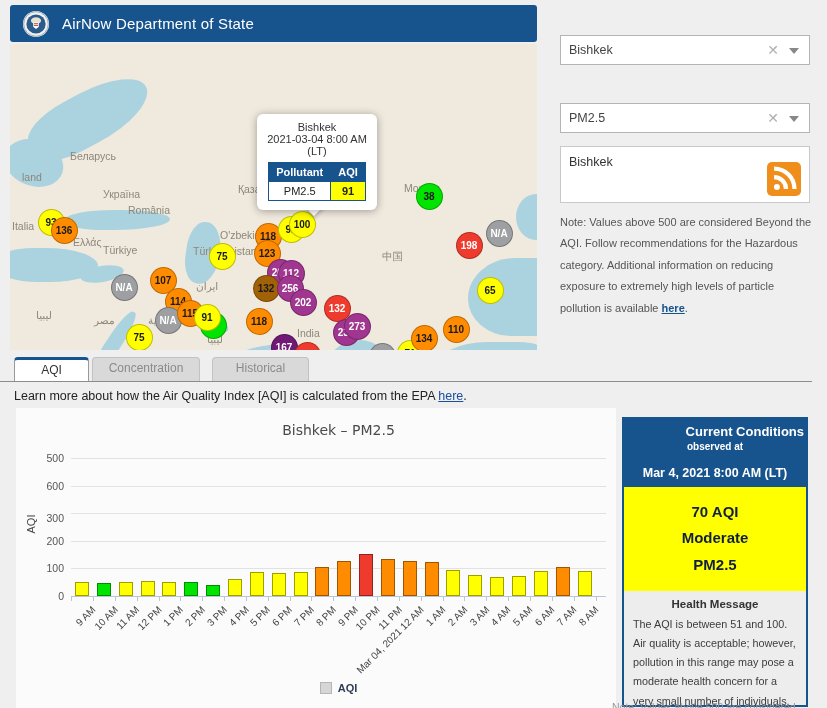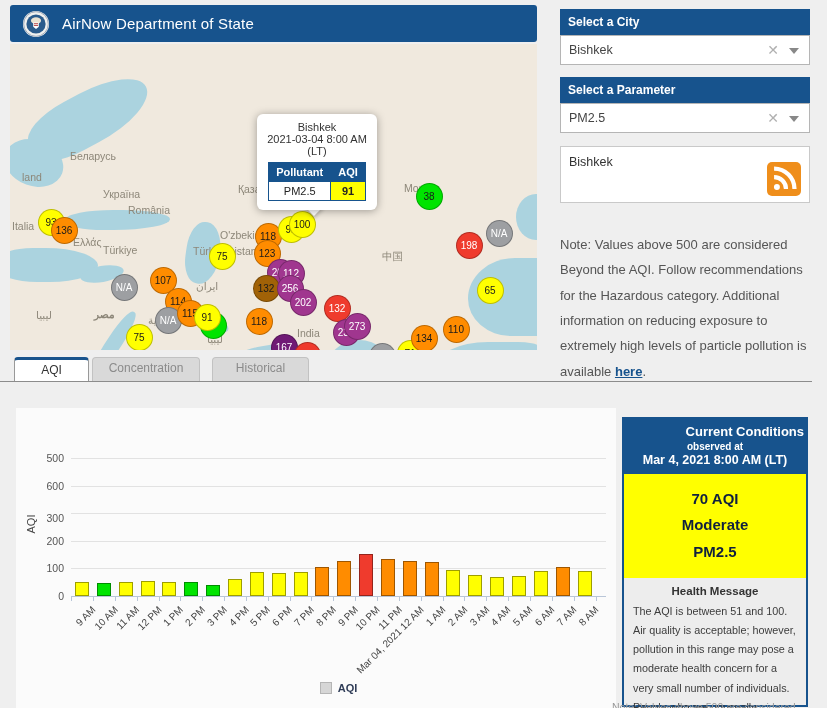--- a/index.html
+++ b/index.html
@@ -12,21 +12,21 @@
   #banner { left:10px; top:5px; width:527px; height:37px; background:#17538d;
     border-radius:3px; display:flex; align-items:center; padding-left:12px; }
   #banner .title { color:#fff; font-size:15px; margin-left:12px; letter-spacing:.2px; }
 
   
   #map { left:10px; top:44px; width:527px; height:306px; background:#f0e9de; overflow:hidden; }
   .water { position:absolute; background:#abd3df; }
   .maplabel { position:absolute; color:#8d8779; font-size:10.5px; white-space:nowrap; }
   .marker { position:absolute; width:27px; height:27px; border-radius:50%;
     display:flex; align-items:center; justify-content:center;
-    font-size:10px; font-weight:normal; border:1px solid rgba(0,0,0,.25); }
+    font-size:10px; font-weight:bold; border:1px solid rgba(0,0,0,.25); }
 
   
   #popup { left:247px; top:70px; width:120px; background:#fff; border-radius:6px;
     box-shadow:0 1px 8px rgba(0,0,0,.35); padding:7px 5px 9px; text-align:center; z-index:30; }
   #popup .ptitle { font-size:11px; color:#333; }
   #popup table { margin:5px auto 0; border-collapse:collapse; font-size:11px; }
   #popup th { background:#17538d; color:#fff; padding:3px 7px; font-weight:bold; border:1px solid #17538d; }
   #popup td { border:1px solid #17538d; padding:3px 7px; background:#fff; color:#222; }
   #popup td.aqi { background:#ffff00; font-weight:bold; }
   #pointer { left:297px; top:155px; width:14px; height:14px; background:#fff;
@@ -65,29 +65,29 @@
   .selbox { left:560px; width:250px; height:30px; background:#fff; border:1px solid #b5b5b5;
     font-size:12.5px; color:#444; line-height:28px; padding-left:8px; cursor:pointer; }
   .clear-x { position:absolute; right:30px; top:0; color:#b0b0b0; font-size:14px; cursor:pointer; }
   .caret { position:absolute; right:10px; top:12px; width:0; height:0;
     border-left:5px solid transparent; border-right:5px solid transparent;
     border-top:6px solid #888; cursor:pointer; }
   #rssbox { left:560px; top:146px; width:250px; height:57px; background:#fff;
     border:1px solid #c9c9c9; padding:8px; font-size:12.5px; color:#333; }
   #rssicon { position:absolute; right:8px; bottom:6px; width:34px; height:34px;
     background:#ef8e1b; border-radius:5px; cursor:pointer; }
-  #note { left:560px; top:212px; width:252px; font-size:13px; color:#555; line-height:1.95;margin-top:20px; }
+  #note { left:560px; top:212px; width:252px; font-size:11px; color:#555; line-height:1.95; }
   #note a { color:#17538d; font-weight:bold; }
 
   
   #cc { left:622px; top:417px; width:186px; height:290px; background:#ededed;
     border:2px solid #17538d; }
   #cc .hdr { background:#17538d; color:#fff; text-align:center; padding:5px 2px 7px; }
   #cc .hdr .l1 { font-size:13px; font-weight:bold; margin-bottom:2px;text-align:right; }
-  #cc .hdr .l2 { font-size:10px; font-weight:bold; margin-bottom:1px; }
+  #cc .hdr .l2 { font-size:10px; font-weight:bold; margin-bottom:14px; }
   #cc .hdr .l3 { font-size:12.5px; font-weight:bold; }
   #cc .yellow { background:#ffff00; text-align:center; padding:12px 0 13px;
     color:#10203f; font-weight:bold; font-size:15px; line-height:1.75; }
   #cc .health { padding:7px 9px 10px; }
   #cc .health .ht { text-align:center; font-size:11.5px; font-weight:bold; color:#333; margin-bottom:5px; }
   #cc .health .hb { font-size:10.8px; color:#3c3c3c; line-height:1.78; }
   #footnote { left:612px; top:701px; width:210px; height:7px; overflow:hidden;
     font-size:10.5px; color:#999; }
 </style>
 </head>
@@ -129,21 +129,21 @@
         <span class="maplabel" style="left: 12px; top: 127px;">land</span>
         <span class="maplabel" style="left: 118px; top: 160px;">România</span>
         <span class="maplabel" style="left: 2px; top: 176px;">Italia</span>
         <span class="maplabel" style="left: 63px; top: 192px;">Ελλάς</span>
         <span class="maplabel" style="left: 93px; top: 200px;">Türkiye</span>
         <span class="maplabel" style="left: 183px; top: 201px;">Türkmenistan</span>
         <span class="maplabel" style="left: 210px; top: 185px;">O'zbekiston</span>
         <span class="maplabel" style="left: 228px; top: 139px;">Қазақстан</span>
         <span class="maplabel" style="left: 186px; top: 236px;">ايران</span>
         <span class="maplabel" style="left: 26px; top: 265px;">ليبيا</span>
-        <span class="maplabel" style="left: 84px; top: 264px; font-weight: bold;">مصر</span>
+        <span class="maplabel" style="left: 84px; top: 270px;">مصر</span>
         <span class="maplabel" style="left: 138px; top: 270px;">السعودية</span>
         <span class="maplabel" style="left: 197px; top: 289px;">ليبيا</span>
         <span class="maplabel" style="left: 287px; top: 283px;">India</span>
         <span class="maplabel" style="left: 372px; top: 206px;">中国</span>
         <span class="maplabel" style="left: 394px; top: 138px;">Монгол</span>
       </div>
     <div id="markers-layer">
         <div class="marker" style="left: 27.5px; top: 164.5px; background: rgb(255, 255, 0); color: rgb(26, 26, 26);">93</div>
         <div class="marker" style="left: 40.5px; top: 172.5px; background: rgb(255, 140, 0); color: rgb(26, 26, 26);">136</div>
         <div class="marker" style="left: 198.5px; top: 198.5px; background: rgb(255, 255, 0); color: rgb(26, 26, 26);">75</div>
@@ -198,22 +198,24 @@
       </tbody>
         </table>
     </div>
   </div>
 
   <div class="abs" id="tabrow">
     <div class="tab active" style="left:14px;width:75px;">AQI</div>
     <div class="tab inactive" style="left:92px;width:108px;">Concentration</div>
     <div class="tab inactive" style="left:212px;width:97px;">Historical</div>
   </div>
+  <div class="abs" id="learn"><span>Learn more about how the Air Quality Index [AQI] is calculated from the EPA </span><a class="lnk">here</a><span>.</span></div>
 
   <div class="abs" id="chart">
+    <div class="ctitle">Bishkek – PM2.5</div>
     <div id="ylab">AQI</div>
     <div id="gridlayer">
         <div class="ytick" style="top: 182px;">0</div>
         <div class="grid" style="top: 160.48px;"></div>
         <div class="ytick" style="top: 154.48px;">100</div>
         <div class="grid" style="top: 132.96px;"></div>
         <div class="ytick" style="top: 126.96px;">200</div>
         <div class="grid" style="top: 105.44px;"></div>
         <div class="ytick" style="top: 92px; margin-top: 12px;">300</div>
         <div class="grid" style="top: 77.92px;"></div>
@@ -295,28 +297,26 @@
         <div class="xtickmark" style="left: 513.95px;"></div>
         <div class="xtickmark" style="left: 535.8px;"></div>
         <div class="xtickmark" style="left: 557.65px;"></div>
         <div class="xtickmark" style="left: 579.5px;"></div>
       </div>
     <div id="legend">
       <span class="sw"></span><span class="lt">AQI</span>
     </div>
   </div>
 
-  <div class="abs selhdr" style="top:9px;">Select a City</div>
   <div class="abs selbox" style="top:35px;">
     <span>Bishkek</span>
     <span class="clear-x">✕</span>
     <span class="caret"></span>
   </div>
 
-  <div class="abs selhdr" style="top:77px;">Select a Parameter</div>
   <div class="abs selbox" style="top:103px;">
     <span>PM2.5</span>
     <span class="clear-x">✕</span>
     <span class="caret"></span>
   </div>
 
   <div class="abs" id="rssbox">
     <span>Bishkek</span>
     <div id="rssicon">
       <svg width="34" height="34" viewBox="0 0 24 24">

